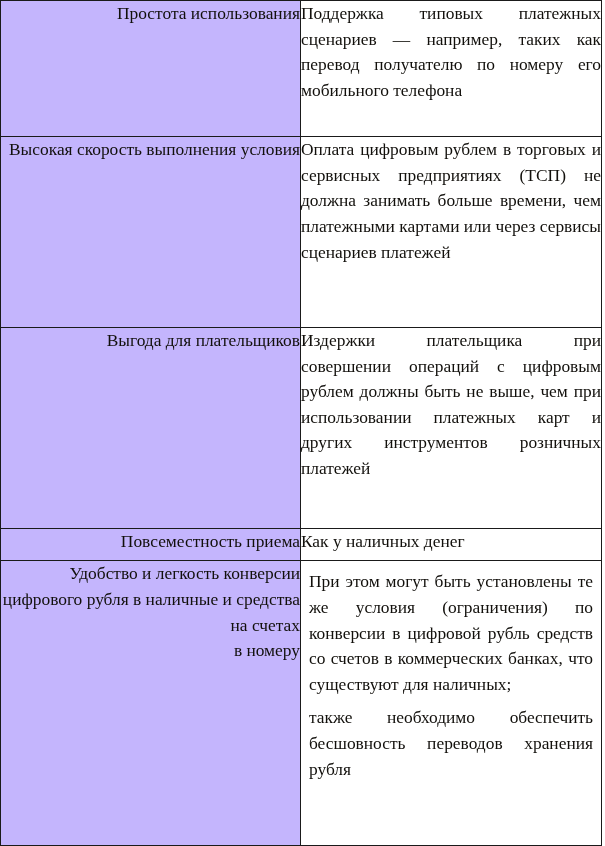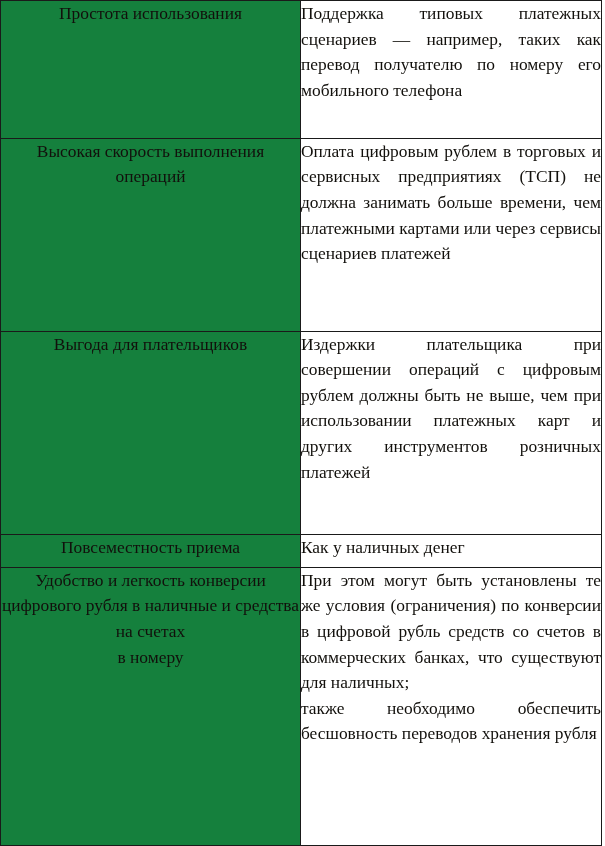--- a/index.html
+++ b/index.html
@@ -28,51 +28,51 @@
 
   #req-table td {
     border: 1px solid #1a1a1a;
     vertical-align: top;
     padding: 0;
     font-size: 17.4px;
     line-height: 25.6px;
     color: #12100c;
   }
   td.crit {
-    background: #15803d;
+    background: #c4b5fd;
     padding: 3px 6px 2px 8px;
-    text-align: center;
+    text-align: right;
     hyphens: manual;
   }
   td.desc {
     background: #ffffff;
     padding: 3px 5px 2px 7px;
     text-align: justify;
     text-justify: inter-word;
     hyphens: manual;
   }
-  td.desc .para { margin: 0; }
+  td.desc .para { margin: 8px; }
   td.desc .para.last { text-align: justify; }
   .nojust { text-align: left; }
 </style>
 </head>
 <body>
 
 <table id="req-table">
   <colgroup>
     <col class="c-left">
     <col class="c-right">
   </colgroup>
   <tbody>
     <tr style="height:110px">
       <td class="crit"><span>Простота использования</span></td>
       <td class="desc"><span>Поддержка типовых платежных сценариев — например, таких как перевод получателю по номеру его мобильного телефона</span></td>
     </tr>
     <tr style="height:154px">
-      <td class="crit"><span>Высокая скорость выполнения операций</span></td>
+      <td class="crit"><span>Высокая скорость выполнения условия</span></td>
       <td class="desc"><span>Оплата цифровым рублем в торговых и сервисных предприятиях (ТСП) не должна занимать больше времени, чем платежными картами или через сервисы сценариев платежей</span></td>
     </tr>
     <tr style="height:162px">
       <td class="crit"><span>Выгода для плательщиков</span></td>
       <td class="desc"><span>Издержки плательщика при совершении операций с цифровым рублем должны быть не выше, чем при использовании платежных карт и других инструментов розничных платежей</span></td>
     </tr>
     <tr style="height:25px">
       <td class="crit"><span>Повсеместность приема</span></td>
       <td class="desc nojust"><span>Как у наличных денег</span></td>
     </tr>

